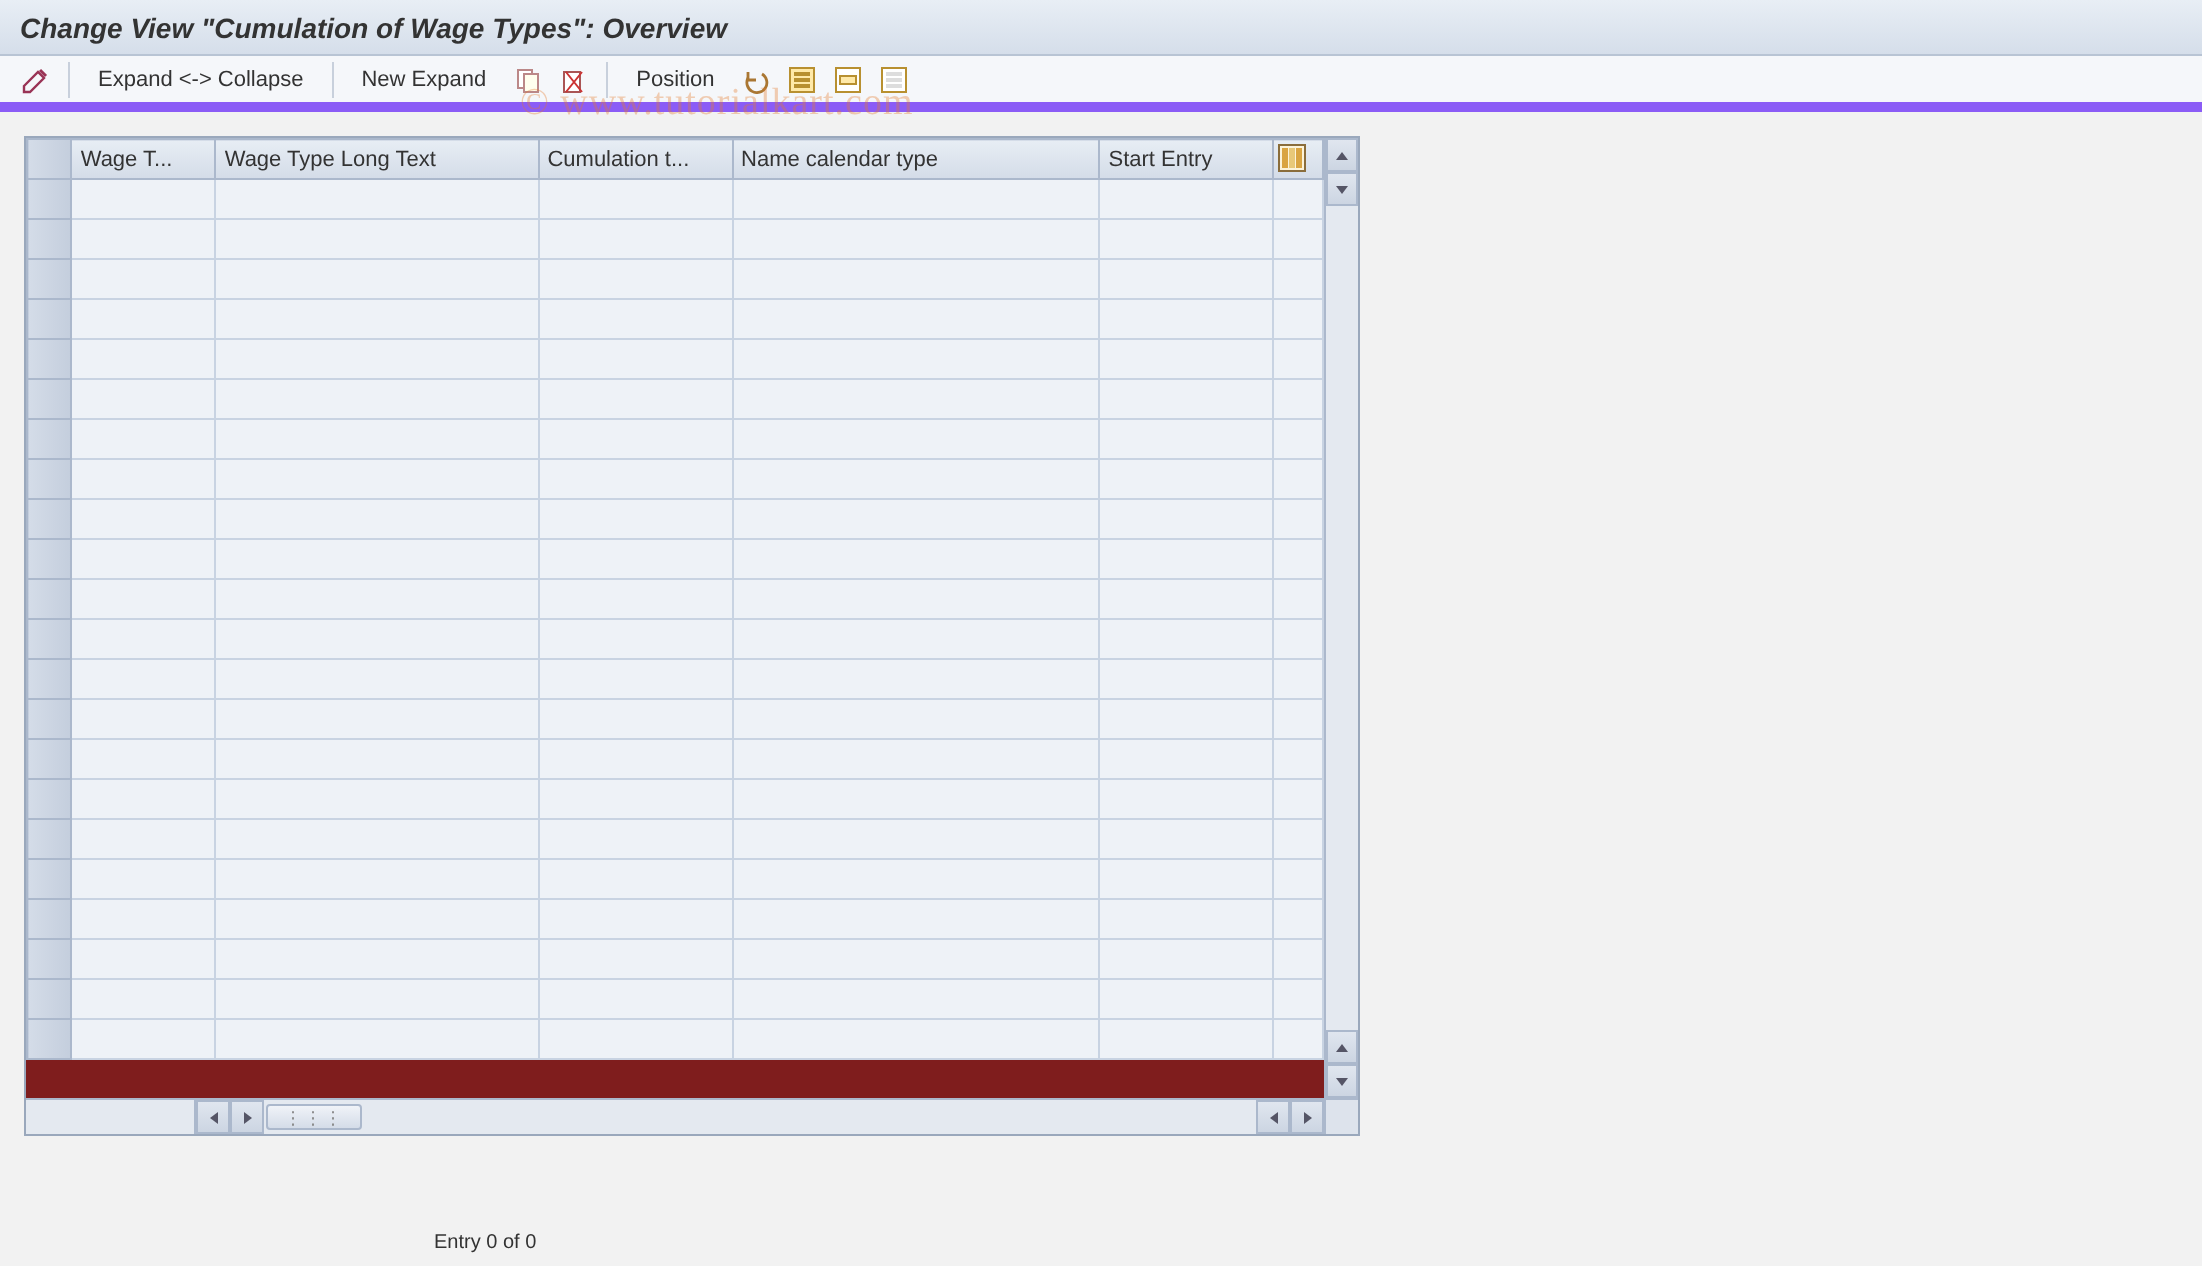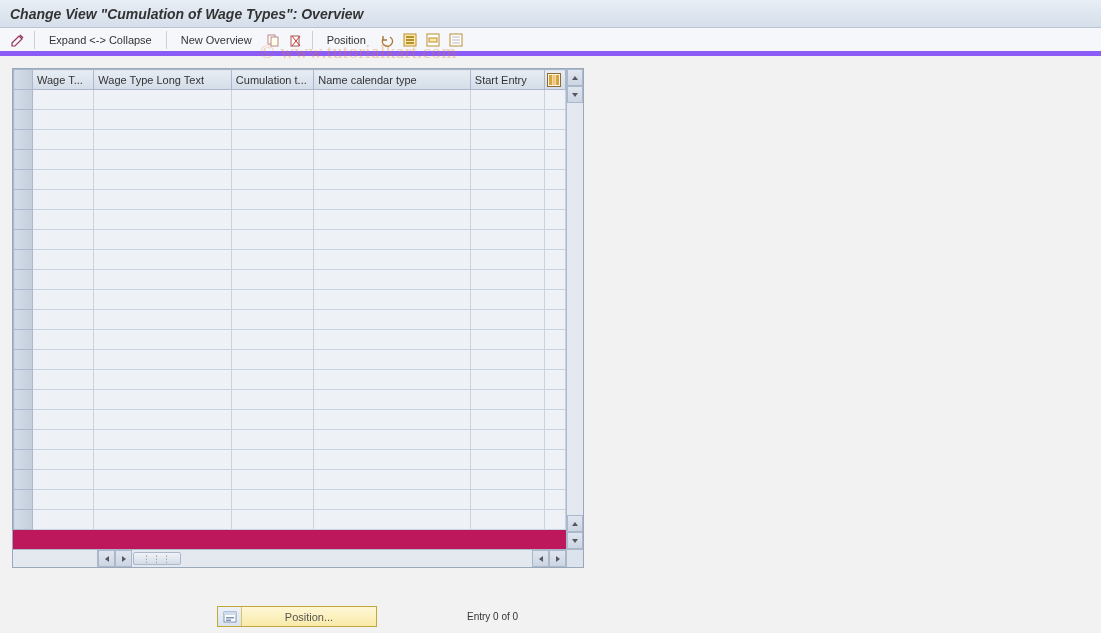--- a/index.html
+++ b/index.html
@@ -62,24 +62,24 @@
       margin: 0 3px;
     }
     svg { display: block; }
     .content-area {
       padding: 12px;
       height: calc(100% - 56px);
       position: relative;
     }
     .table-container {
       border: 1px solid #9aa8bc;
-      width: 572px;
+      width: 668px;
       height: 500px;
       position: relative;
-      background: #be185d;
+      background: #7f1d1d;
     }
     .table-wrap {
       display: flex;
       height: calc(100% - 18px);
     }
     .table-inner {
       flex: 1;
       overflow: hidden;
       position: relative;
     }
@@ -234,21 +234,21 @@
 <div class="toolbar">
   <span class="tb-icon-btn">
     <svg width="16" height="16" viewBox="0 0 16 16">
         <path d="M2 11 L9 4 L12 7 L5 14 L2 14 Z" fill="none" stroke="#935" stroke-width="1.2"></path>
         <path d="M10 3 L13 6" stroke="#935" stroke-width="1.5"></path>
       </svg>
   </span>
   <span class="tb-sep"></span>
   <button class="tb-text-btn">Expand &lt;-&gt; Collapse</button>
   <span class="tb-sep"></span>
-  <button class="tb-text-btn">New Overview</button>
+  <button class="tb-text-btn">New Expand</button>
   <span class="tb-icon-btn">
     <svg width="14" height="14" viewBox="0 0 14 14">
         <rect x="2" y="2" width="7" height="9" fill="#fff" stroke="#b88" stroke-width="1"></rect>
         <rect x="5" y="4" width="7" height="9" fill="#ffe" stroke="#b88" stroke-width="1"></rect>
       </svg>
   </span>
   <span class="tb-icon-btn">
     <svg width="14" height="14" viewBox="0 0 14 14">
         <rect x="2" y="3" width="8" height="10" fill="#fff" stroke="#a55" stroke-width="1"></rect>
         <path d="M3 3 L11 13 M11 3 L3 13" stroke="#c33" stroke-width="1"></path>
@@ -560,26 +560,15 @@
       <div class="hscroll-btn">
         <svg width="8" height="8" viewBox="0 0 8 8">
             <path d="M6 4 L2 1 L2 7 Z" fill="#556"></path>
           </svg>
       </div>
       <div class="hscroll-spacer-right"></div>
     </div>
   </div>
 
   <div class="footer-row">
-    <div class="position-btn">
-      <span class="pos-icon">
-        <svg width="14" height="14" viewBox="0 0 14 14">
-            <rect x="1" y="2" width="12" height="10" fill="#fff" stroke="#7a93b8" stroke-width="1"></rect>
-            <rect x="1" y="2" width="12" height="3" fill="#cdddee"></rect>
-            <rect x="3" y="7" width="8" height="1.5" fill="#7a93b8"></rect>
-            <rect x="3" y="9.5" width="5" height="1.5" fill="#7a93b8"></rect>
-          </svg>
-      </span>
-      <span class="pos-label">Position...</span>
-    </div>
     <span class="entry-text">Entry 0 of 0</span>
   </div>
 </div>
 
 </body></html>

